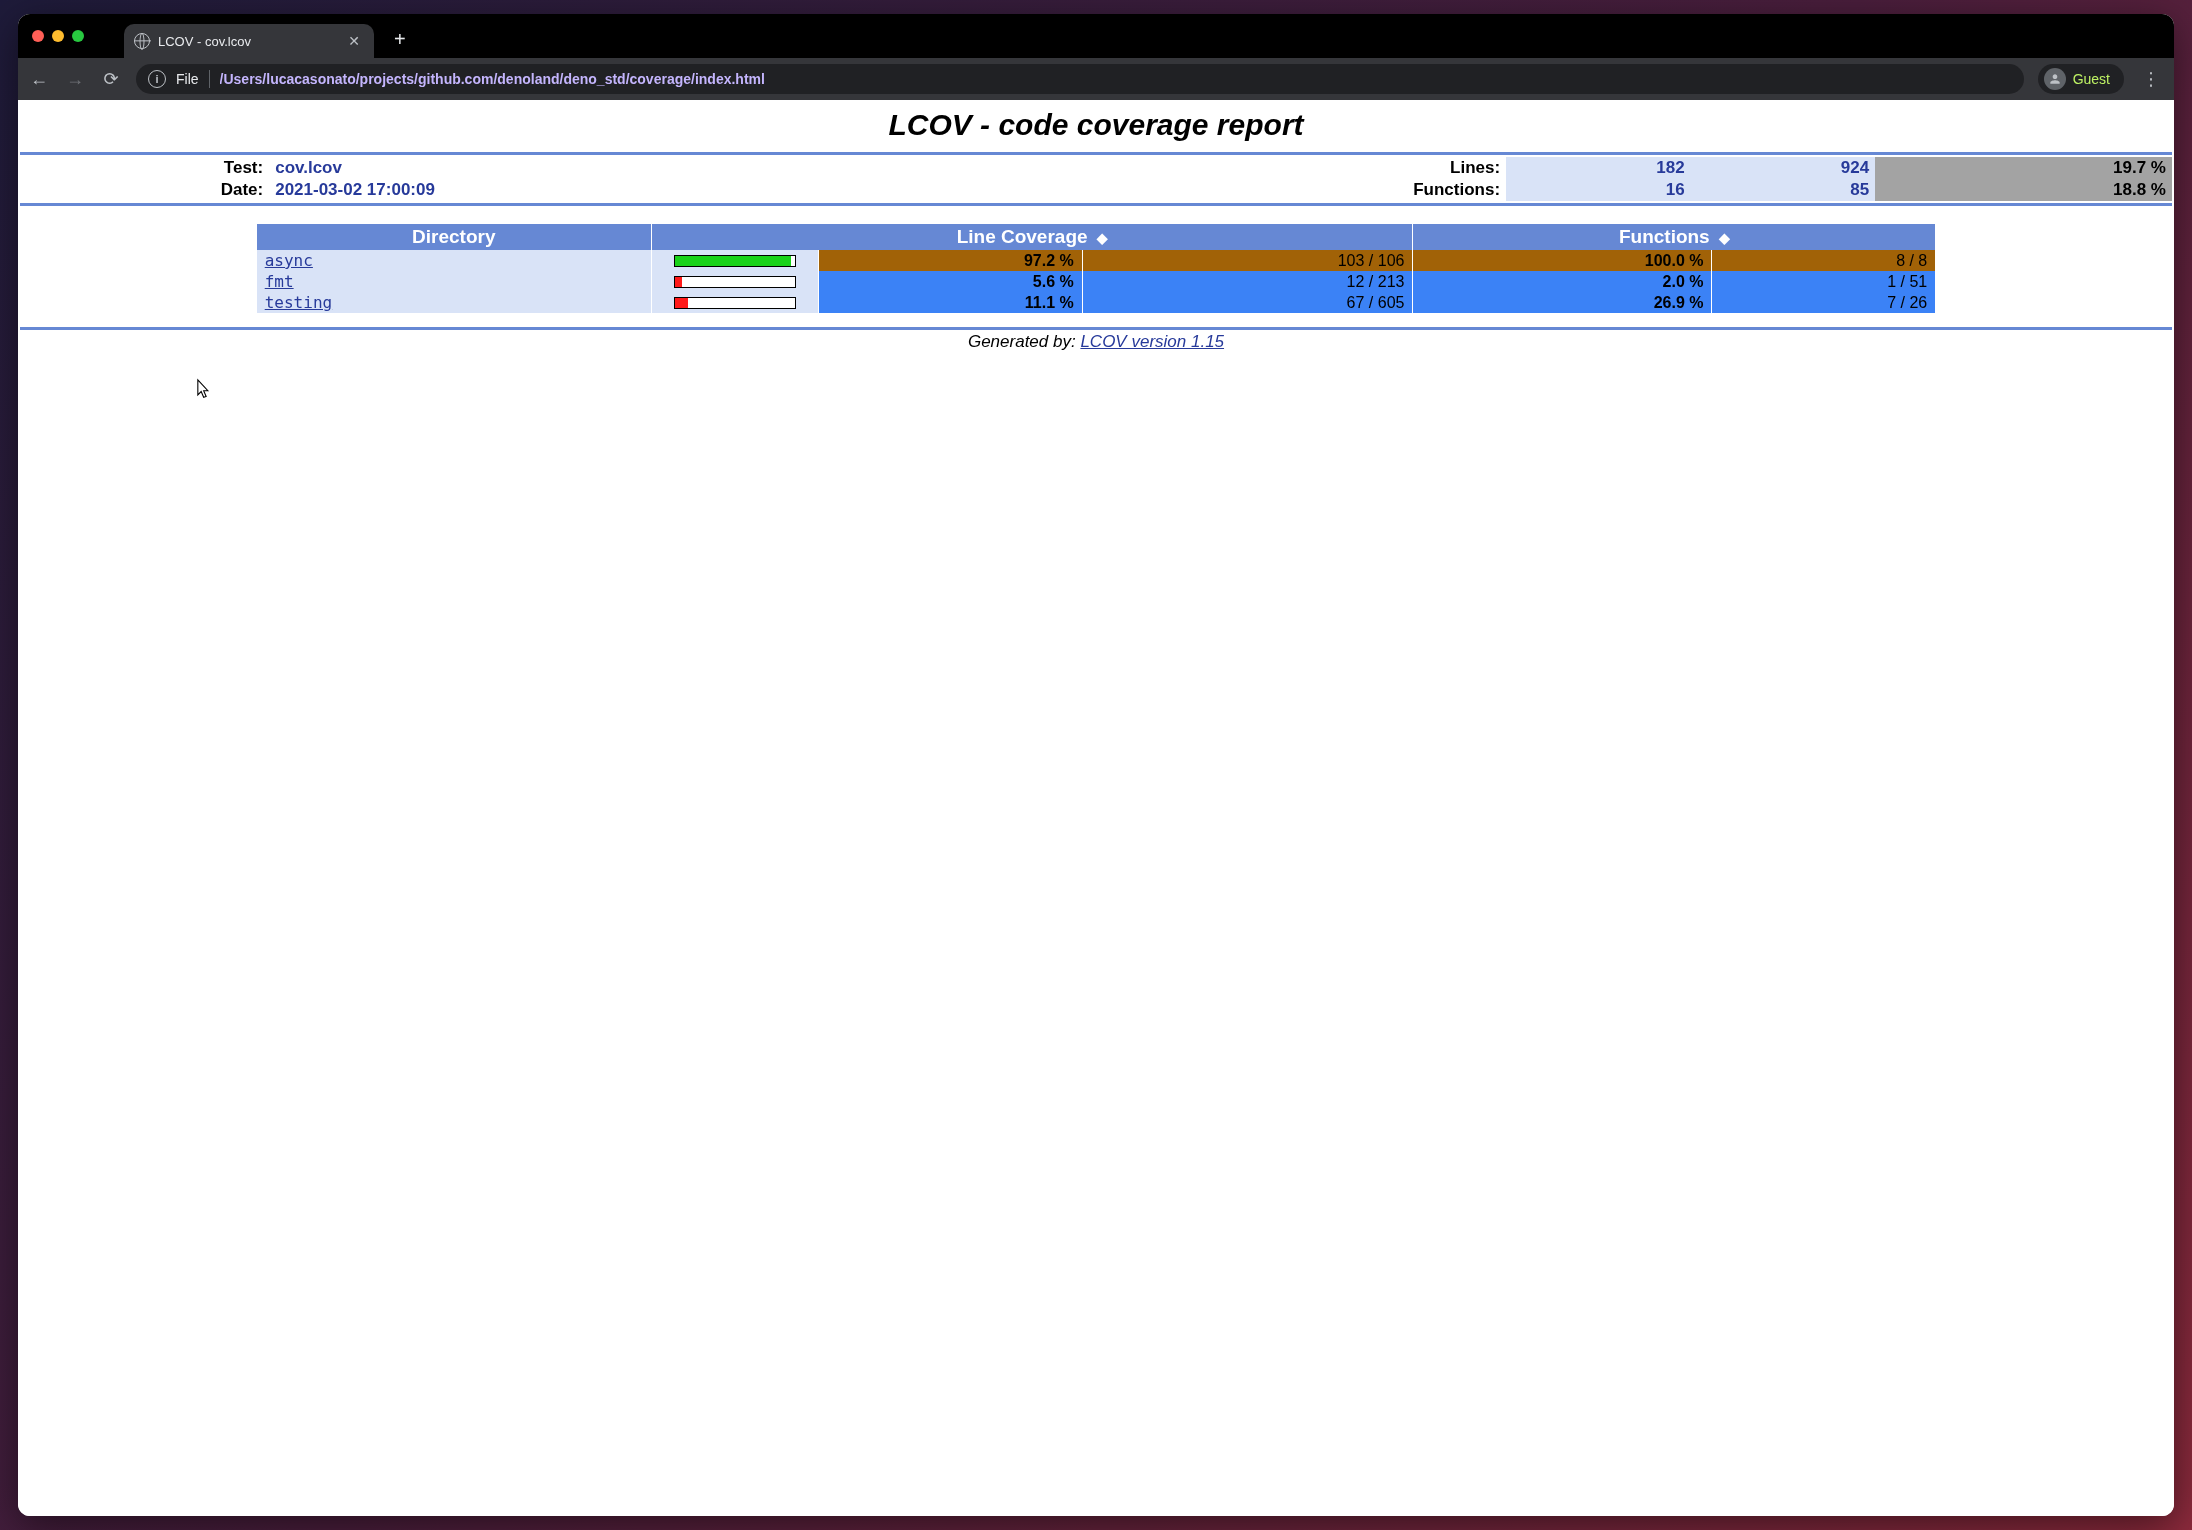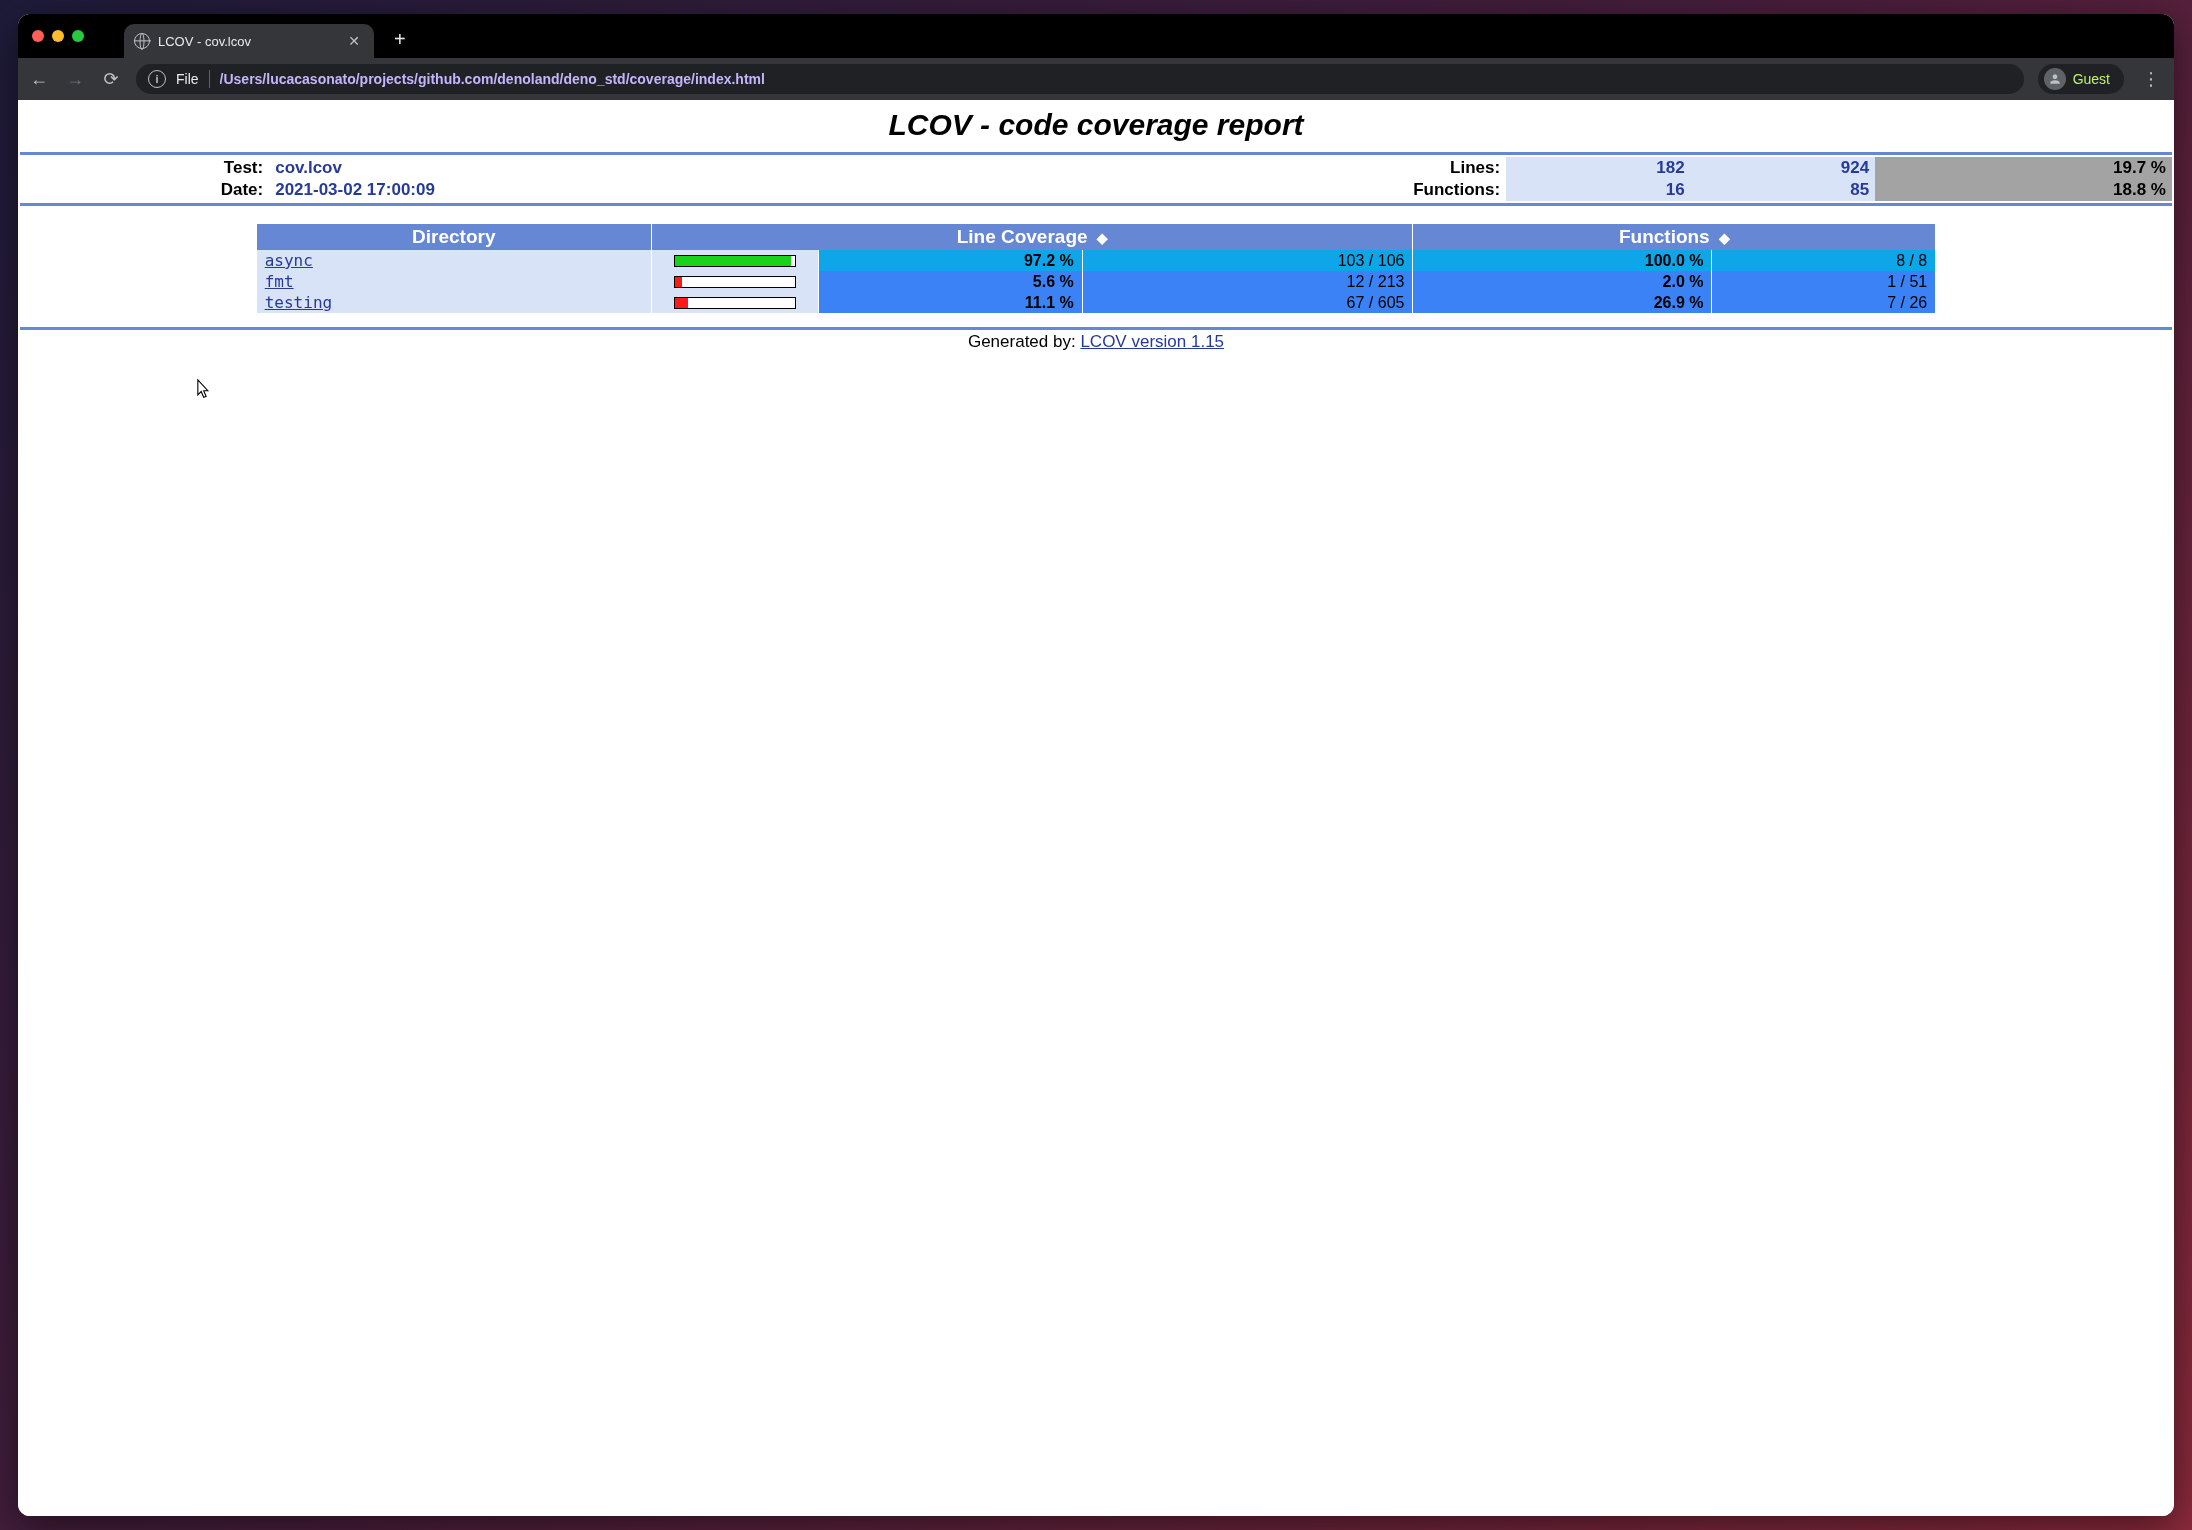--- a/index.html
+++ b/index.html
@@ -262,25 +262,26 @@
     background: #ffffff;
     vertical-align: middle;
   }
   .bar-fill {
     height: 100%;
   }
   .bar-green { background: #19d219; }
   .bar-red   { background: #ff1a1a; }
   td.pct  { text-align: right; font-weight: 700; }
   td.frac { text-align: right; }
-  .bg-green { background: #0ea5e9; color: #000; }
+  .bg-green { background: #a16207; color: #000; }
   .bg-red   { background: #3b82f6; color: #000; }
 
   .footer {
     text-align: center;
+    font-style: italic;
     font-size: 17px;
     margin: 0 0;
   }
   .footer a { color: #273a9a; text-decoration: underline; }
 
   
   .cursor {
     position: absolute;
     left: 192px;
     top: 377px;

